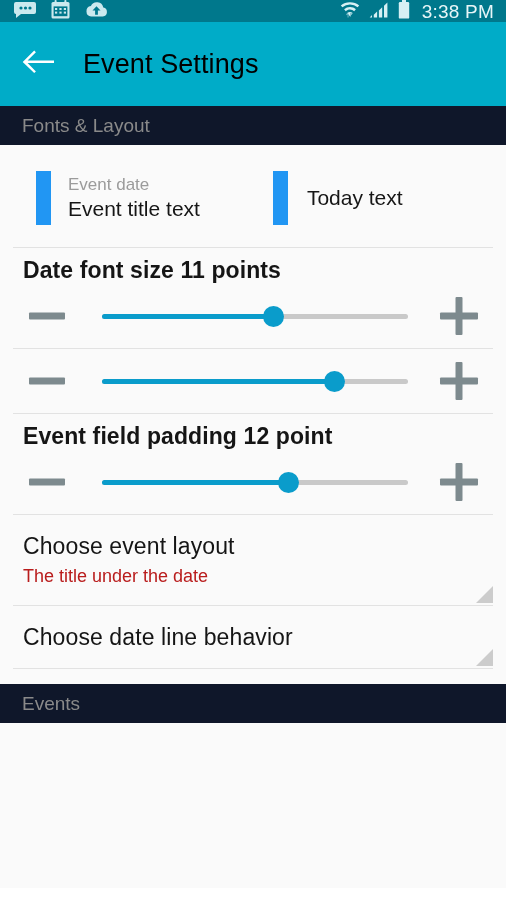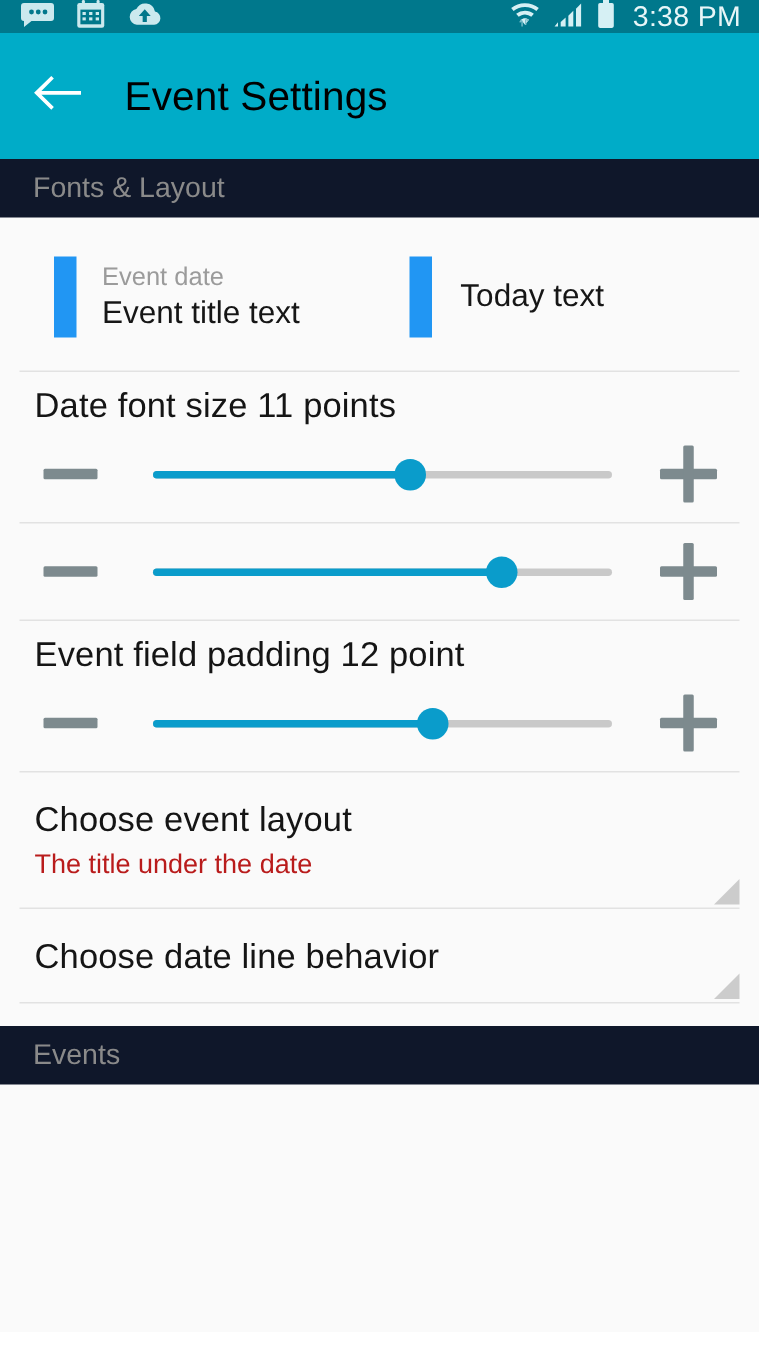--- a/index.html
+++ b/index.html
@@ -133,20 +133,21 @@
   
   .pref-slider {
     padding: 0 13px;
     box-sizing: border-box;
   }
   .pref-slider-label {
     font-size: 23px;
     color: #151515;
     padding: 9px 0 0 10px;
     letter-spacing: .1px;
+    font-weight: bold;
   }
   .slider-row {
     display: flex;
     align-items: center;
     height: 64px;
     padding: 0 5px;
     box-sizing: border-box;
   }
   .step-btn {
     width: 58px;

